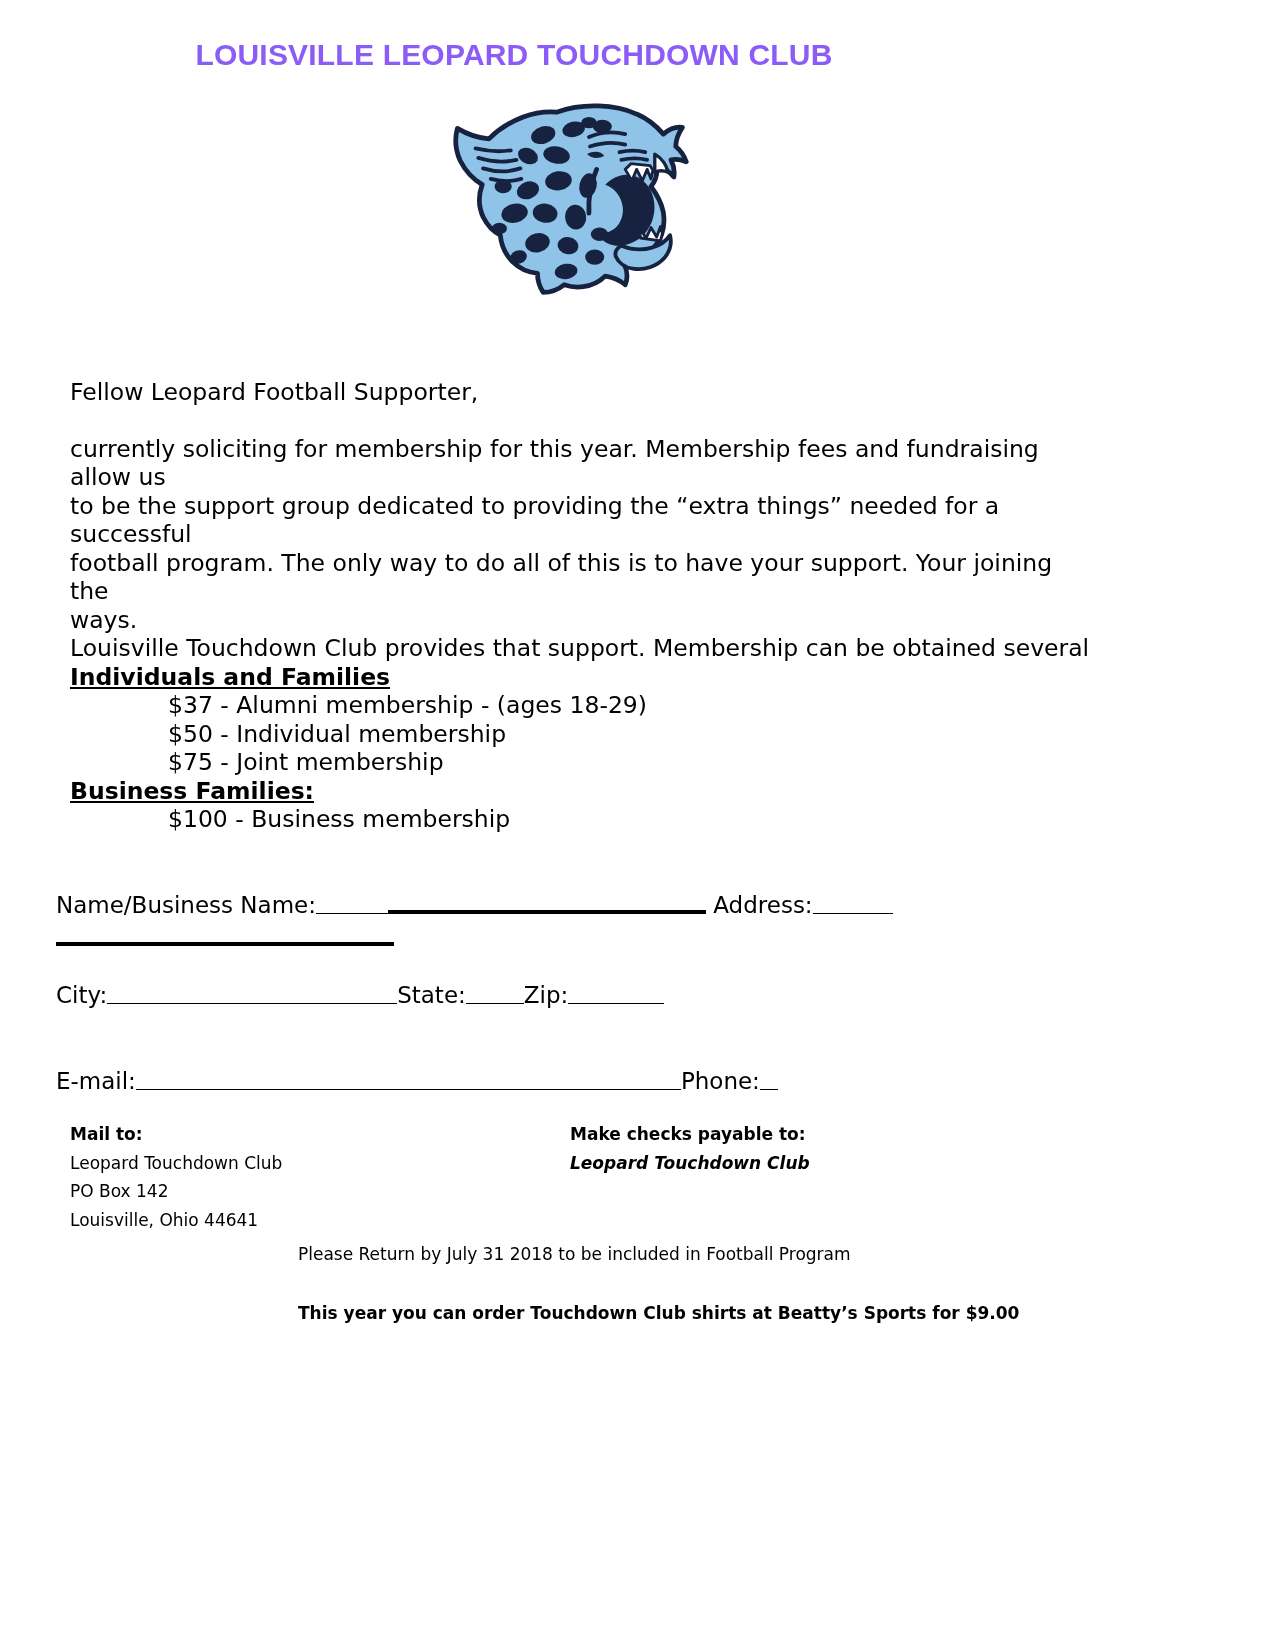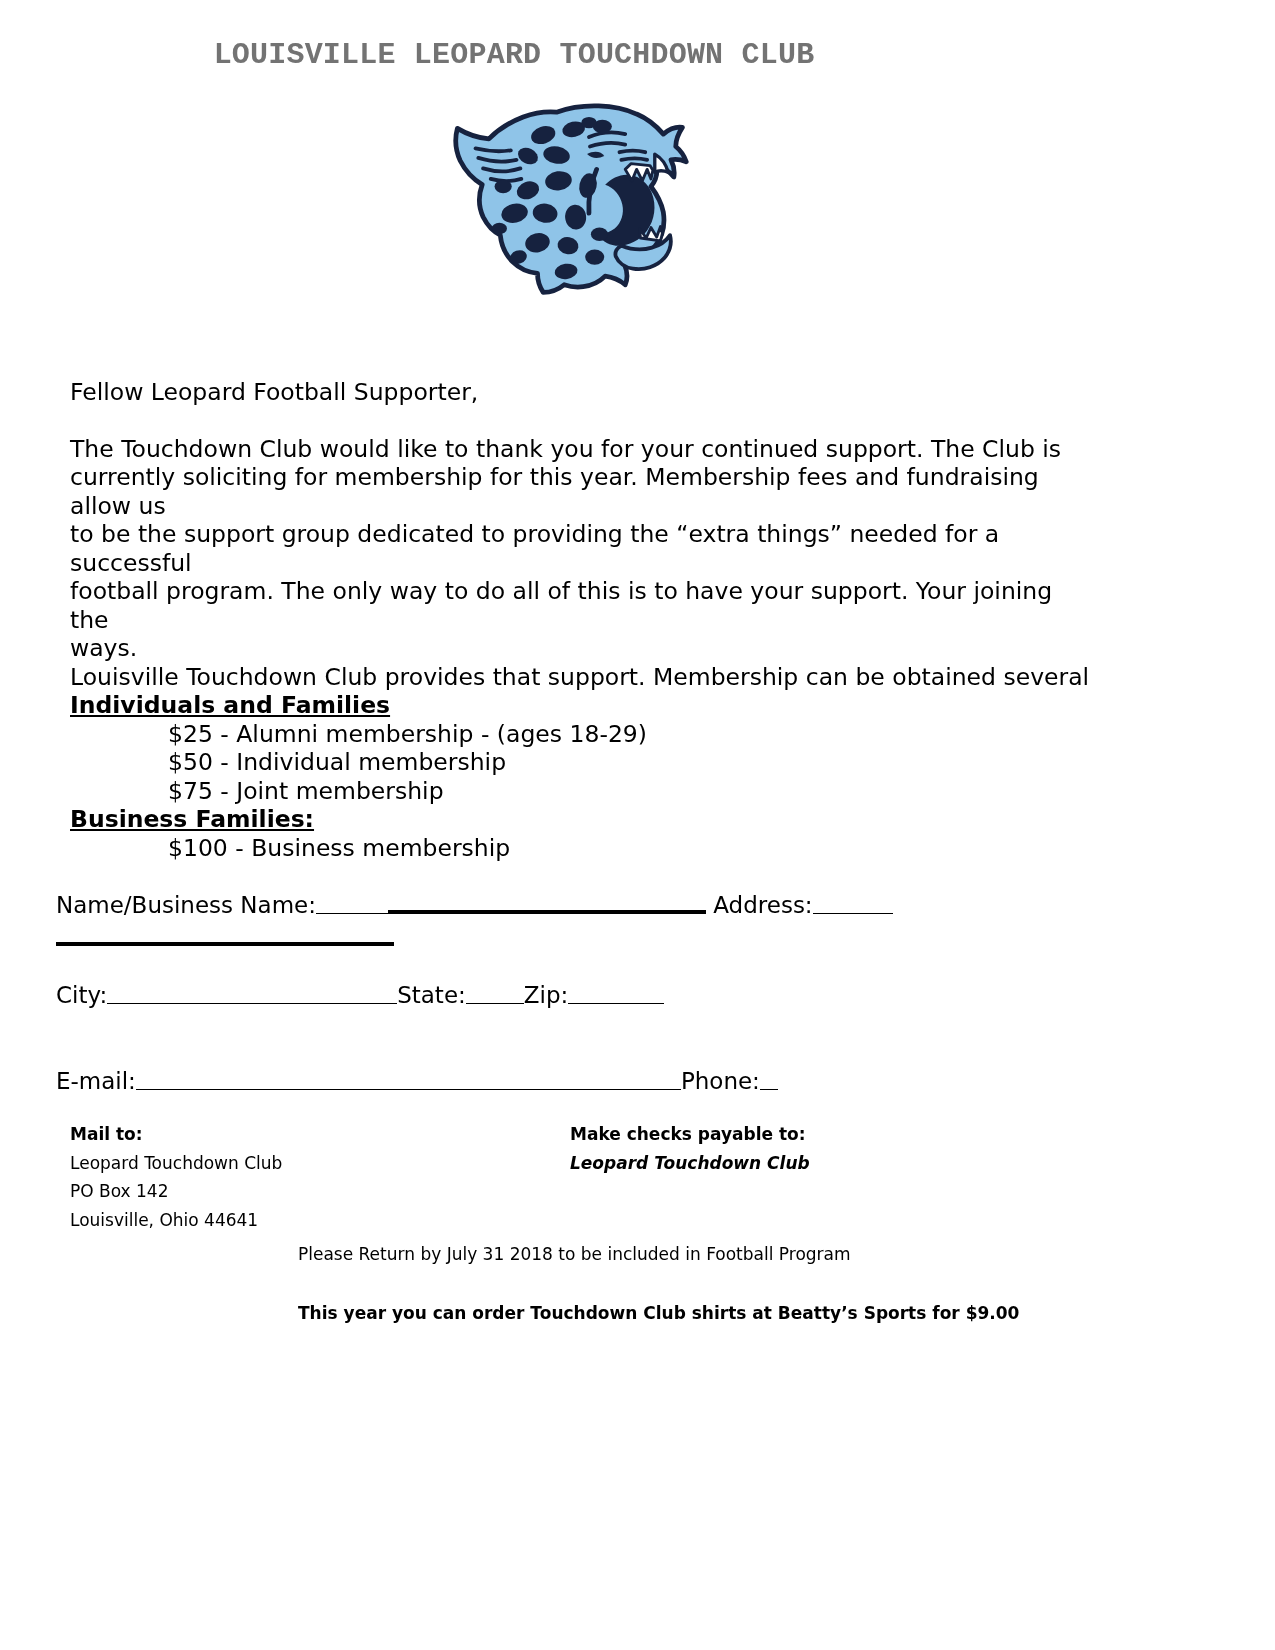--- a/index.html
+++ b/index.html
@@ -22,25 +22,25 @@
     background: #ffffff;
   }
 
   
   .doc-title {
     position: absolute;
     top: 38px;
     left: 0;
     width: 1028px;
     text-align: center;
-    font-family: Liberation Mono, monospace;
+    font-family: Liberation Sans, sans-serif;
     font-weight: bold;
     font-size: 30px;
     letter-spacing: 0.2px;
-    color: #737373;
+    color: #8b5cf6;
   }
 
   
   .logo-wrap {
     position: absolute;
     top: 95px;
     left: 440;
     left: 443px;
     width: 250px;
     height: 205px;
@@ -228,29 +228,28 @@
           <ellipse cx="58" cy="140" rx="8" ry="6"></ellipse>
           <ellipse cx="78" cy="170" rx="9" ry="7" transform="rotate(-20 78 170)"></ellipse>
         </g>
       </g>
     </svg>
   </div>
 
   <div class="body-block">
     <p class="salutation">Fellow Leopard Football Supporter,</p>
 
-    <p class="para">The Touchdown Club would like to thank you for your continued support. The Club is</p>
     <p class="para">currently soliciting for membership for this year. Membership fees and fundraising allow us</p>
     <p class="para">to be the support group dedicated to providing the “extra things” needed for a successful</p>
     <p class="para">football program.  The only way to do all of this is to have your support. Your joining the</p>
     <p class="para">ways.</p>
     <p class="para">Louisville Touchdown Club  provides that support.  Membership can be obtained several</p>
 
     <p class="sec-head">Individuals and Families</p>
-    <p class="tier">$25 - Alumni membership - (ages 18-29)</p>
+    <p class="tier">$37 - Alumni membership - (ages 18-29)</p>
     <p class="tier">$50 - Individual membership</p>
     <p class="tier">$75 - Joint membership</p>
 
     <p class="sec-head">Business Families:</p>
     <p class="tier">$100 - Business membership</p>
   </div>
 
   <div class="form-area">
 
     <div class="form-row row-name">

